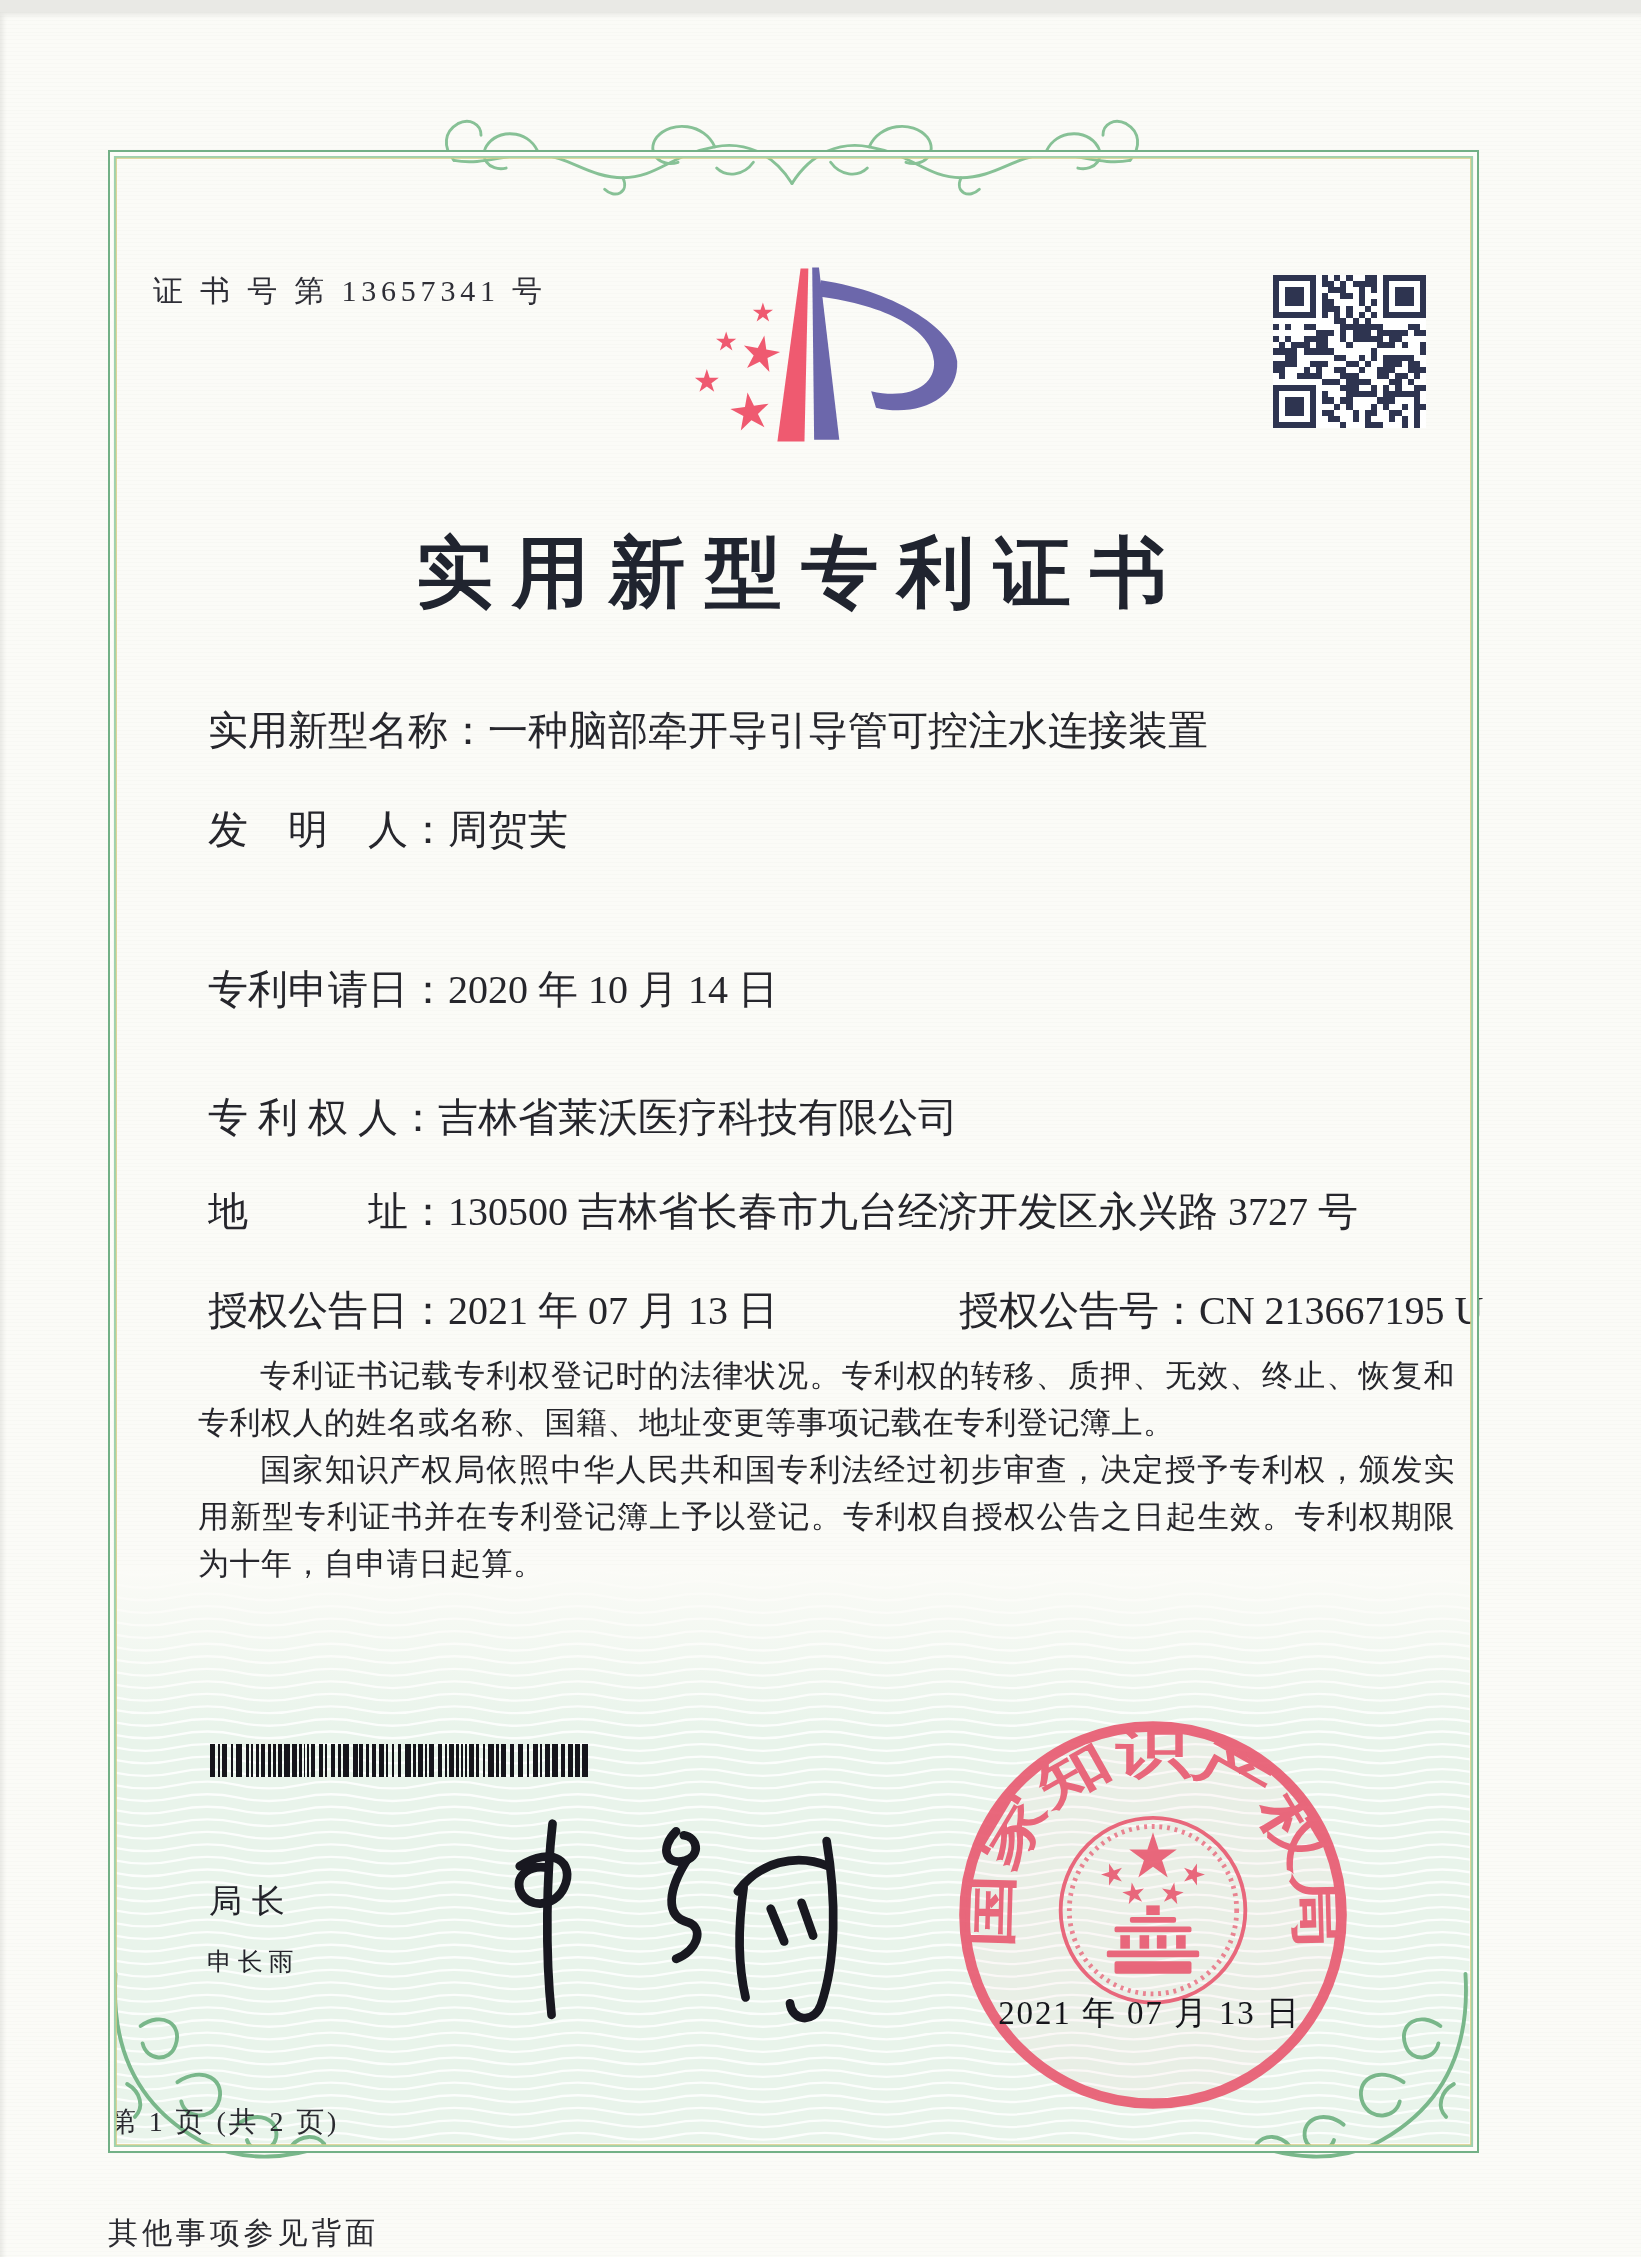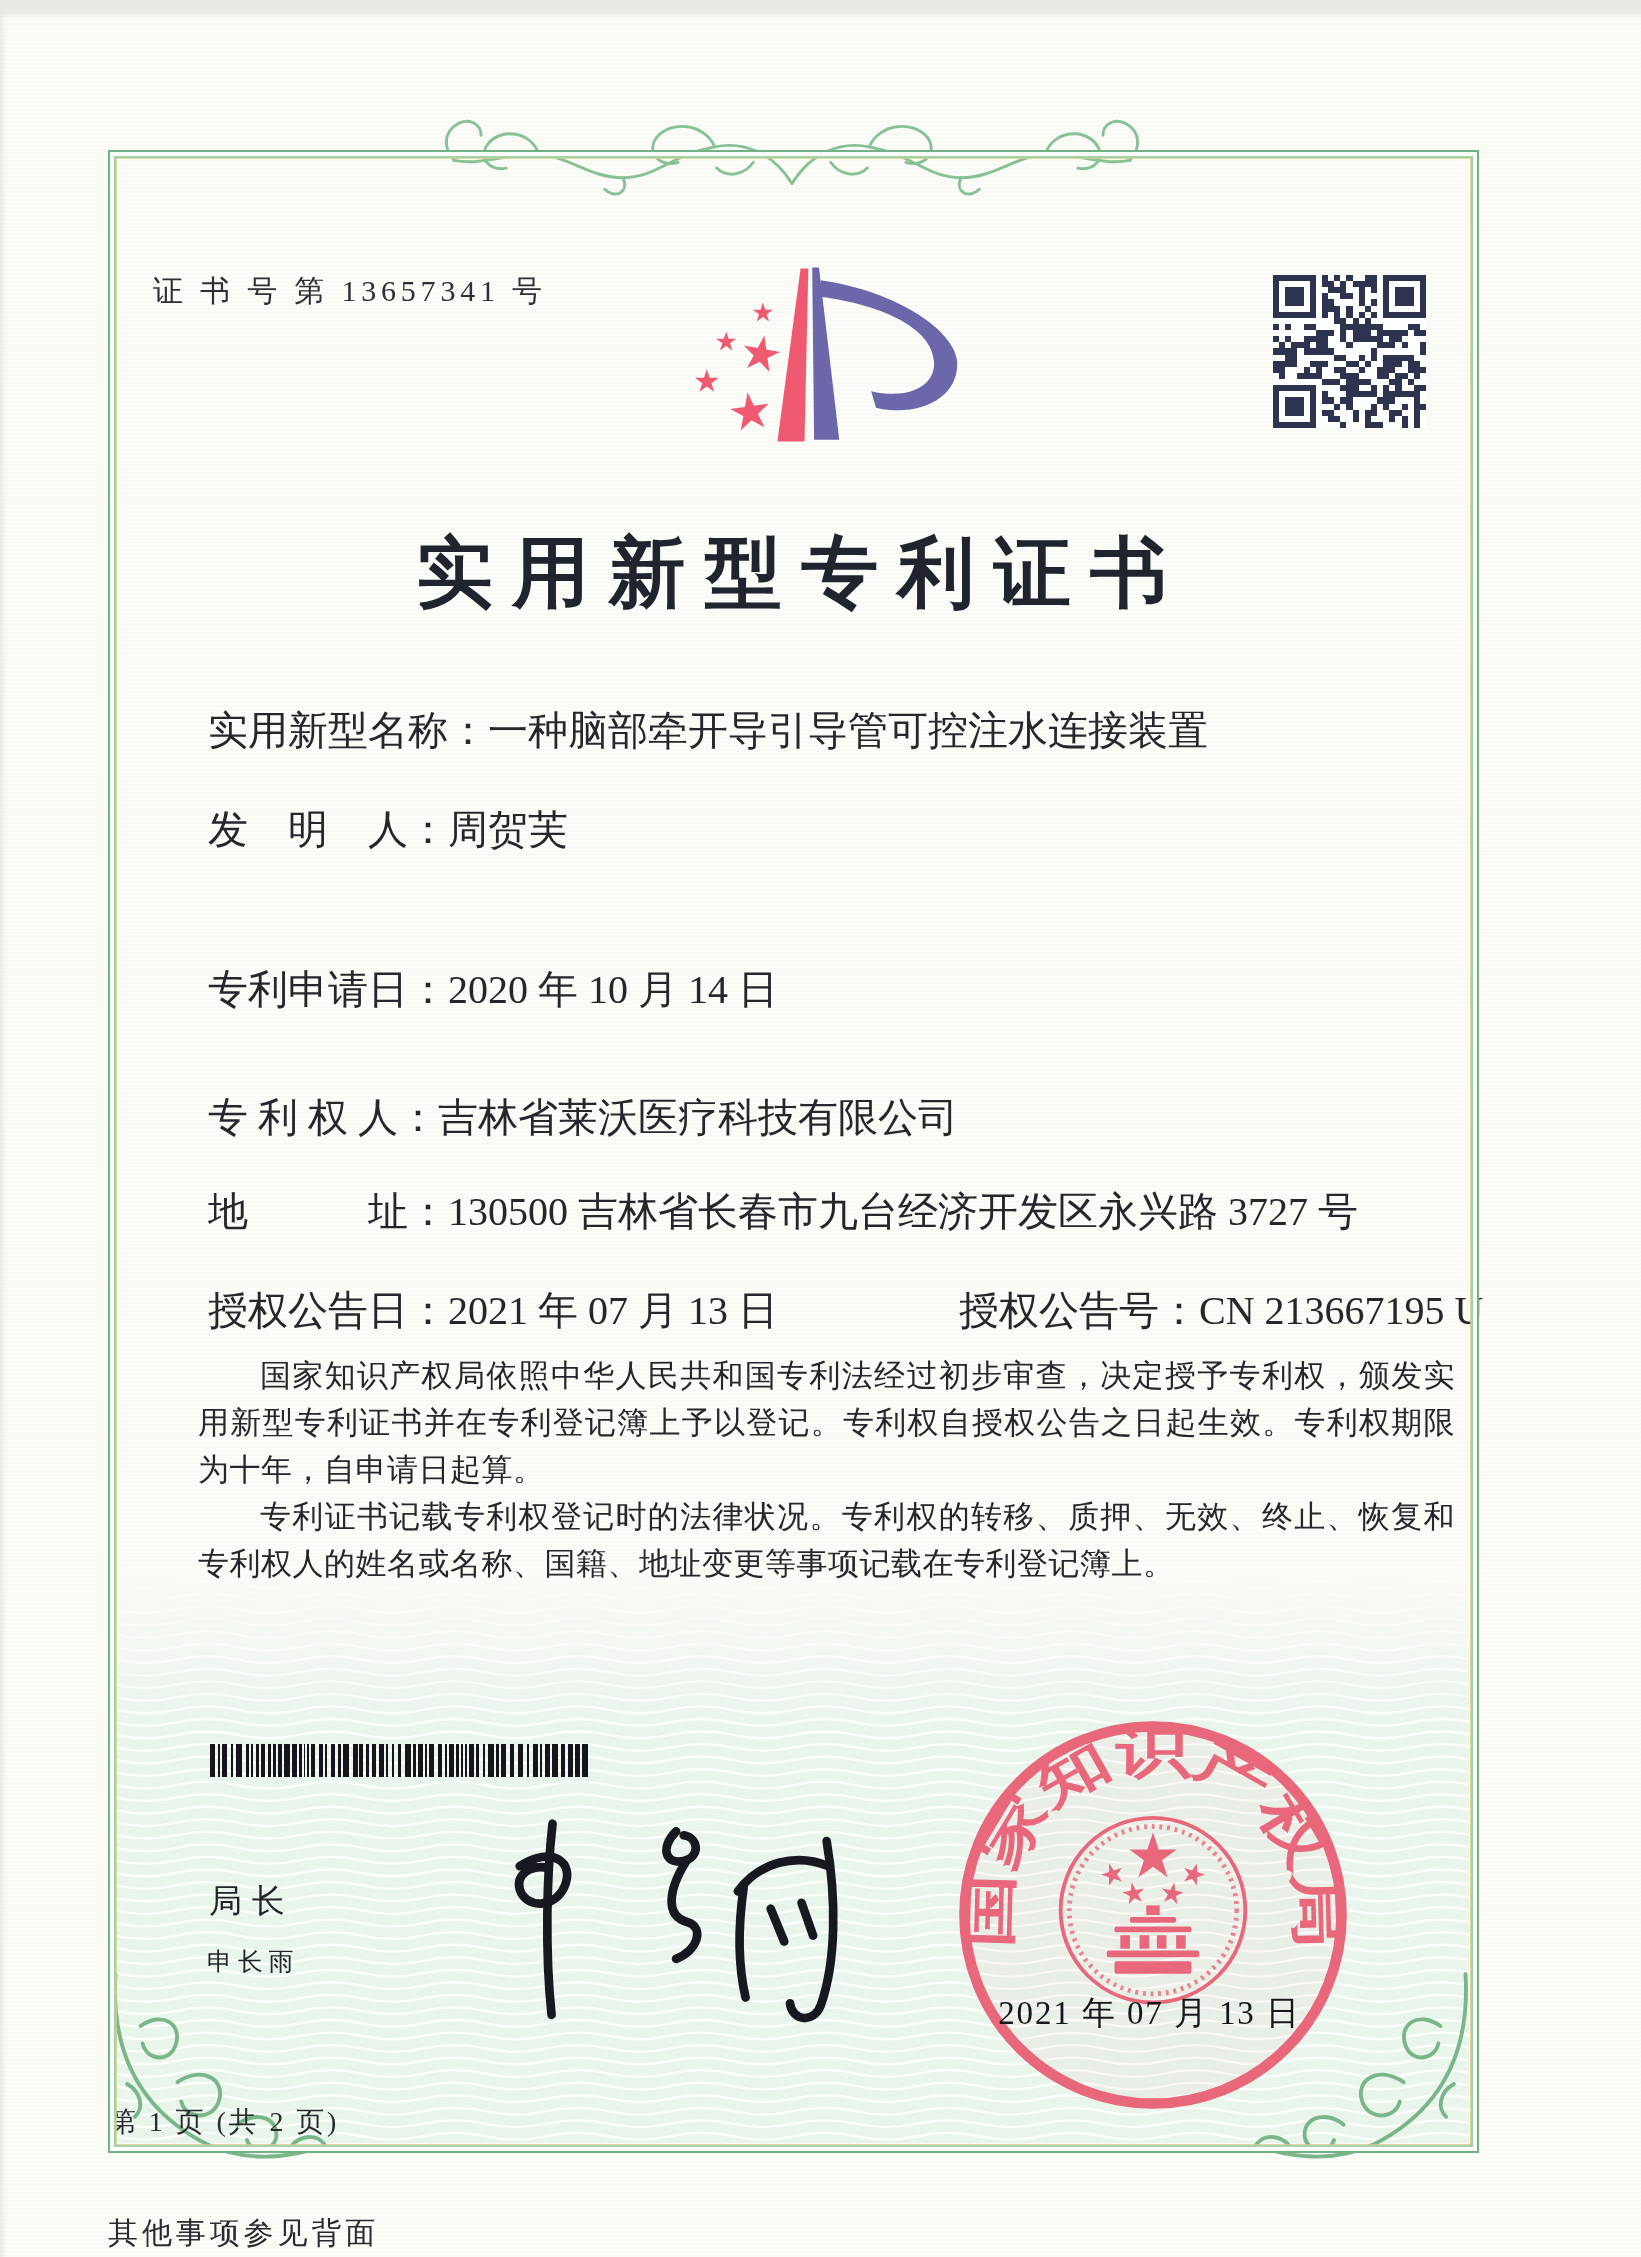--- a/index.html
+++ b/index.html
@@ -408,22 +408,22 @@
   <div class="field" style="top:1271px;width:1255px;">
     <span>
       <span class="lab">授权公告日：</span><span>2021 年 07 月 13 日</span>
     </span>
     <span class="grant-right">
       <span class="lab">授权公告号：</span><span>CN 213667195 U</span>
     </span>
   </div>
 
   <div class="paras">
+    <p>专利证书记载专利权登记时的法律状况。专利权的转移、质押、无效、终止、恢复和专利权人的姓名或名称、国籍、地址变更等事项记载在专利登记簿上。</p>
     <p>国家知识产权局依照中华人民共和国专利法经过初步审查，决定授予专利权，颁发实用新型专利证书并在专利登记簿上予以登记。专利权自授权公告之日起生效。专利权期限为十年，自申请日起算。</p>
-    <p>专利证书记载专利权登记时的法律状况。专利权的转移、质押、无效、终止、恢复和专利权人的姓名或名称、国籍、地址变更等事项记载在专利登记簿上。</p>
   </div>
 
   <svg id="barcode" class="barcode" width="378" height="33" viewBox="0 0 392 34" shape-rendering="crispEdges">
       <rect x="0" y="0" width="5" height="34" fill="#15151b"></rect>
       <rect x="8" y="0" width="2" height="34" fill="#15151b"></rect>
       <rect x="12" y="0" width="6" height="34" fill="#15151b"></rect>
       <rect x="22" y="0" width="2" height="34" fill="#15151b"></rect>
       <rect x="27" y="0" width="6" height="34" fill="#15151b"></rect>
       <rect x="37" y="0" width="3" height="34" fill="#15151b"></rect>
       <rect x="43" y="0" width="2" height="34" fill="#15151b"></rect>

